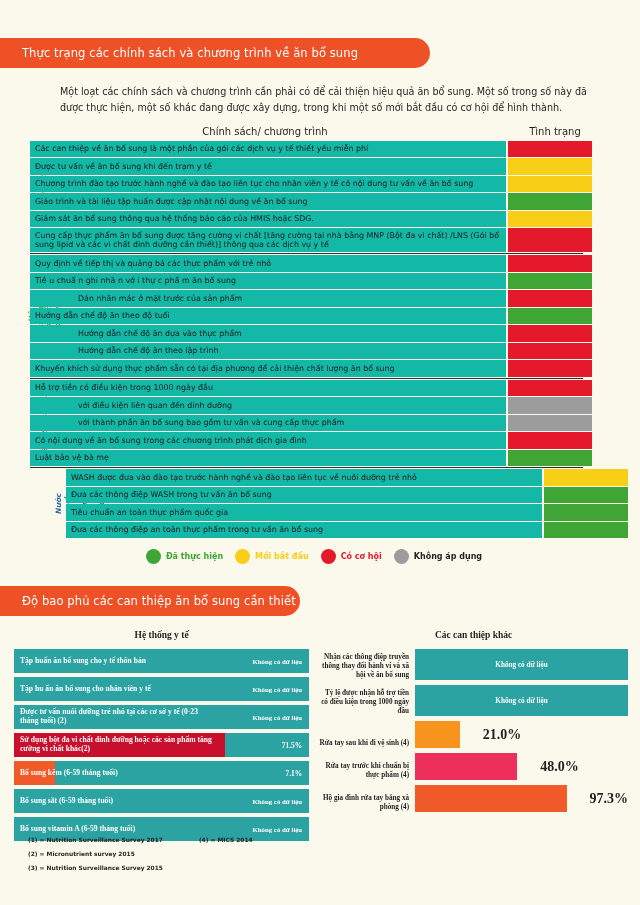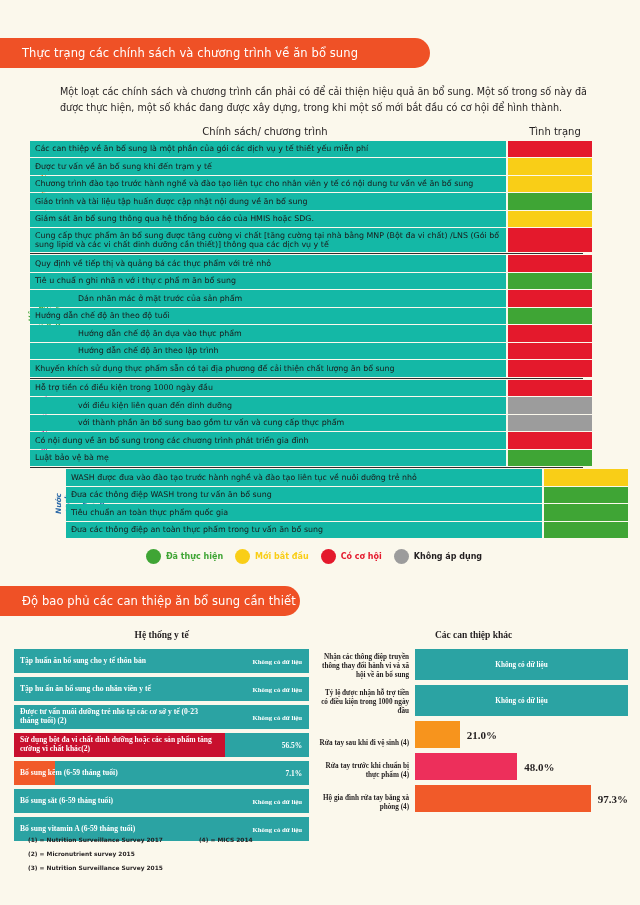--- a/index.html
+++ b/index.html
@@ -142,21 +142,21 @@
   .rrow .rlabel{
     width:96px; text-align:right; padding-right:6px;
     font-size:7.2px; font-weight:bold; line-height:1.25;
     color:#231F20;
   }
   .rrow .rbararea{ flex:1; display:flex; align-items:center; position:relative; }
   .rbar{ height:100%; display:flex; align-items:center; justify-content:center; }
   .rrow.h1 .rbararea{ height:31px; }
   .rrow.h3 .rbararea{ height:27px; }
   .rbar .inlbl{ font-size:7.2px; font-weight:bold; color:#fff; }
-  .rrow .rval{ font-size:11px; font-weight:bold; margin-left:7px; color:#231F20; white-space:nowrap; }
+  .rrow .rval{ font-size:14px; font-weight:bold; margin-left:23px; color:#231F20; white-space:nowrap; }
 
   
   .notes{
     position:absolute; left:28px; bottom:26px;
     display:flex; gap:36px;
     font-size:5.9px; font-weight:bold; color:#231F20;
   }
   .notes .n p{ margin:0 0 8px 0; }
 </style>
 </head>
@@ -248,21 +248,21 @@
         </div>
         <div class="row">
           <div class="label indent">với điều kiện liên quan đến dinh dưỡng</div>
           <div class="status st-grey"></div>
         </div>
         <div class="row">
           <div class="label indent">với thành phần ăn bổ sung bao gồm tư vấn và cung cấp thực phẩm</div>
           <div class="status st-grey"></div>
         </div>
         <div class="row">
-          <div class="label">Có nội dung về ăn bổ sung trong các chương trình phát triển gia đình</div>
+          <div class="label">Có nội dung về ăn bổ sung trong các chương trình phát dịch gia đình</div>
           <div class="status st-red"></div>
         </div>
         <div class="row">
           <div class="label">Luật bảo vệ bà mẹ</div>
           <div class="status st-green"></div>
         </div>
       </div>
       <div class="grp-sep"></div>
       <div style="position: relative; margin-left: 36px;">
         <div class="rot two" id="rot-wash" style="color: rgb(45, 106, 168); top: 0px; bottom: 0px;">
@@ -323,21 +323,21 @@
           <div class="txt">Tập hu ấn ăn bổ sung cho nhân viên y tế</div>
           <div class="val nodata">Không có dữ liệu</div>
         </div>
         <div class="hbar">
           <div class="txt">Được tư vấn nuôi dưỡng trẻ nhỏ tại các cơ sở y tế (0-23 tháng tuổi) (2)</div>
           <div class="val nodata">Không có dữ liệu</div>
         </div>
         <div class="hbar">
           <div class="fill" style="width: 71.5%; background: rgb(200, 16, 46);"></div>
           <div class="txt">Sử dụng bột đa vi chất dinh dưỡng hoặc các sản phẩm tăng cường vi chất khác(2)</div>
-          <div class="val">56.5%</div>
+          <div class="val">71.5%</div>
         </div>
         <div class="hbar">
           <div class="fill" style="width: 14%; background: rgb(241, 90, 41);"></div>
           <div class="txt">Bổ sung kẽm (6-59 tháng tuổi)</div>
           <div class="val">7.1%</div>
         </div>
         <div class="hbar">
           <div class="txt">Bổ sung sắt (6-59 tháng tuổi)</div>
           <div class="val nodata">Không có dữ liệu</div>
         </div>

